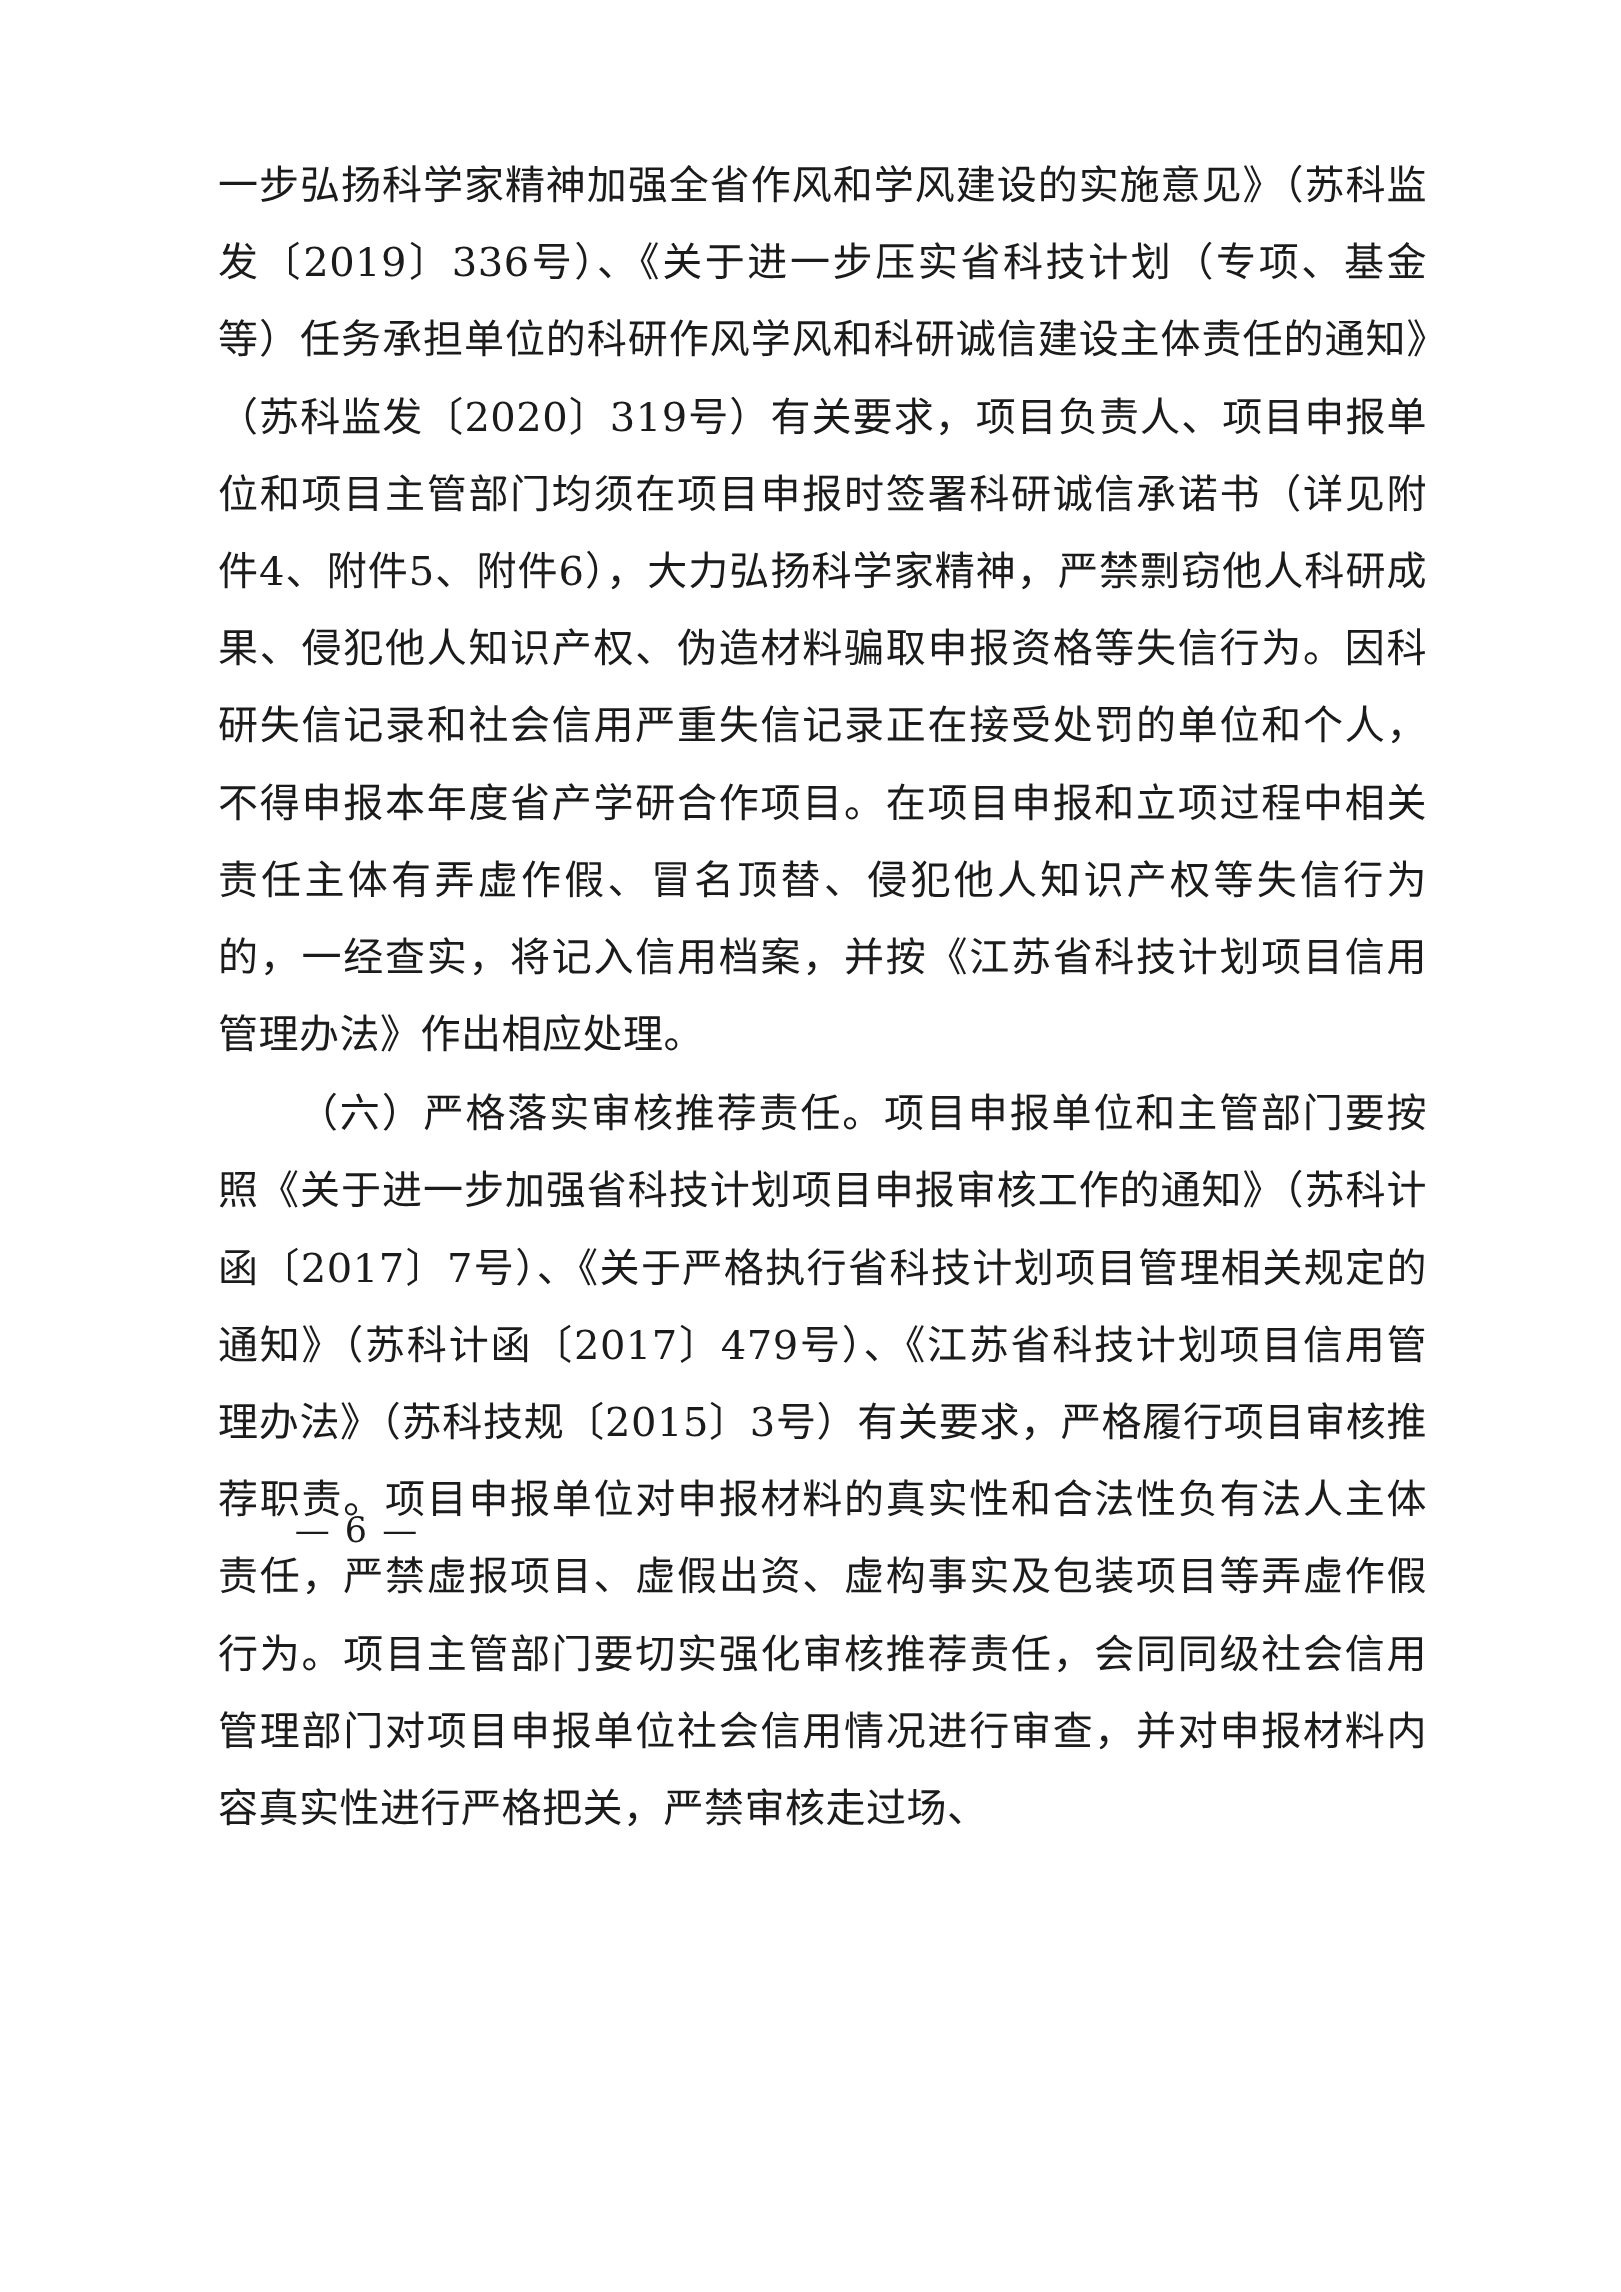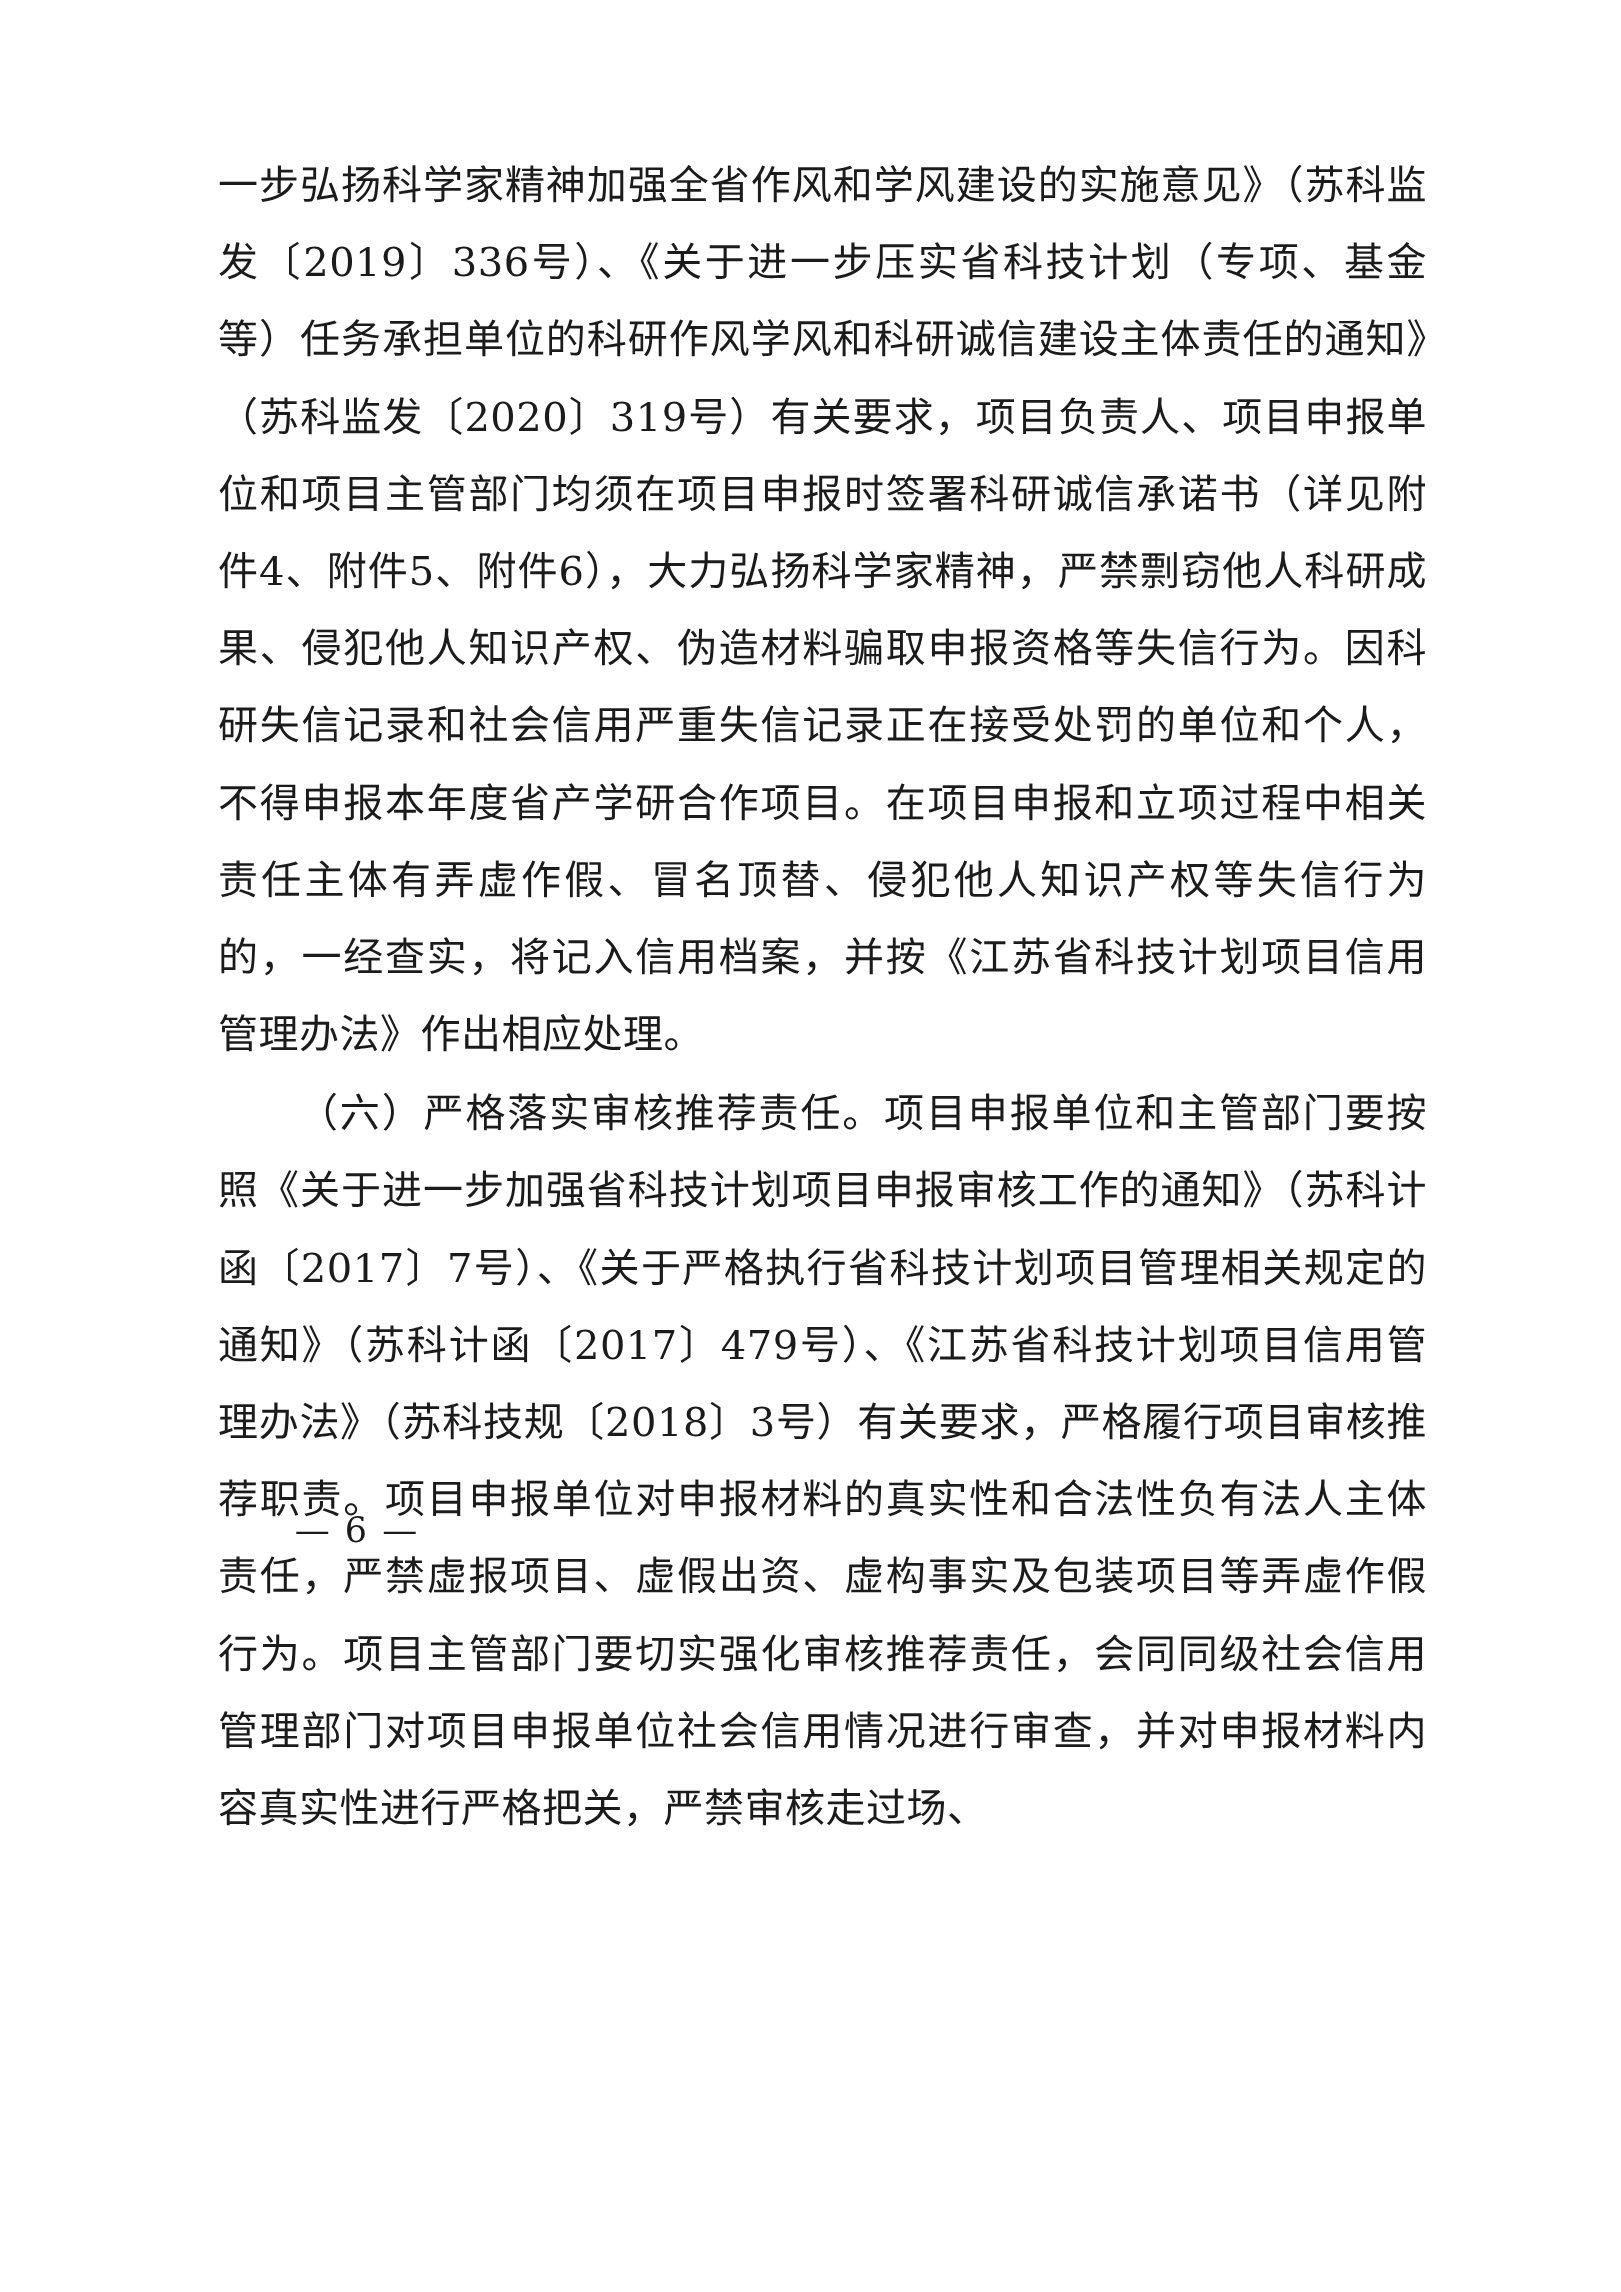--- a/index.html
+++ b/index.html
@@ -58,19 +58,19 @@
     display: inline-block;
     margin-left: -931px;
   }
 </style>
 </head>
 <body>
 
 <div class="page">
   <div class="body-text">
     <p class="para">一步弘扬科学家精神加强全省作风和学风建设的实施意见》（苏科监发〔2019〕336号）、《关于进一步压实省科技计划（专项、基金等）任务承担单位的科研作风学风和科研诚信建设主体责任的通知》（苏科监发〔2020〕319号）有关要求，项目负责人、项目申报单位和项目主管部门均须在项目申报时签署科研诚信承诺书（详见附件4、附件5、附件6），大力弘扬科学家精神，严禁剽窃他人科研成果、侵犯他人知识产权、伪造材料骗取申报资格等失信行为。因科研失信记录和社会信用严重失信记录正在接受处罚的单位和个人，不得申报本年度省产学研合作项目。在项目申报和立项过程中相关责任主体有弄虚作假、冒名顶替、侵犯他人知识产权等失信行为的，一经查实，将记入信用档案，并按《江苏省科技计划项目信用管理办法》作出相应处理。</p>
-    <p class="para indent2">（六）严格落实审核推荐责任。项目申报单位和主管部门要按照《关于进一步加强省科技计划项目申报审核工作的通知》（苏科计函〔2017〕7号）、《关于严格执行省科技计划项目管理相关规定的通知》（苏科计函〔2017〕479号）、《江苏省科技计划项目信用管理办法》（苏科技规〔2018〕3号）有关要求，严格履行项目审核推荐职责。项目申报单位对申报材料的真实性和合法性负有法人主体责任，严禁虚报项目、虚假出资、虚构事实及包装项目等弄虚作假行为。项目主管部门要切实强化审核推荐责任，会同同级社会信用管理部门对项目申报单位社会信用情况进行审查，并对申报材料内容真实性进行严格把关，严禁审核走过场、</p>
+    <p class="para indent2">（六）严格落实审核推荐责任。项目申报单位和主管部门要按照《关于进一步加强省科技计划项目申报审核工作的通知》（苏科计函〔2017〕7号）、《关于严格执行省科技计划项目管理相关规定的通知》（苏科计函〔2017〕479号）、《江苏省科技计划项目信用管理办法》（苏科技规〔2015〕3号）有关要求，严格履行项目审核推荐职责。项目申报单位对申报材料的真实性和合法性负有法人主体责任，严禁虚报项目、虚假出资、虚构事实及包装项目等弄虚作假行为。项目主管部门要切实强化审核推荐责任，会同同级社会信用管理部门对项目申报单位社会信用情况进行审查，并对申报材料内容真实性进行严格把关，严禁审核走过场、</p>
   </div>
   <div class="page-number">
     <span class="pn-inner">— 6 —</span>
   </div>
 </div>
 
 
 </body></html>

